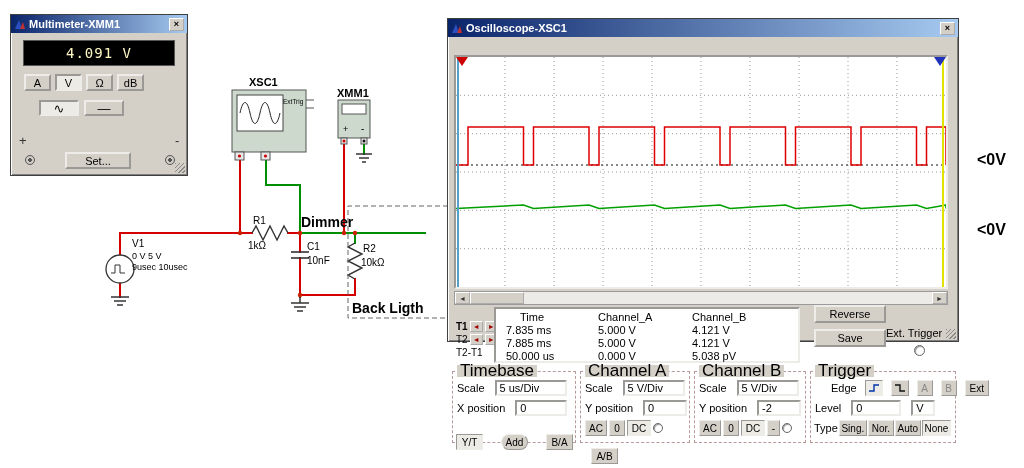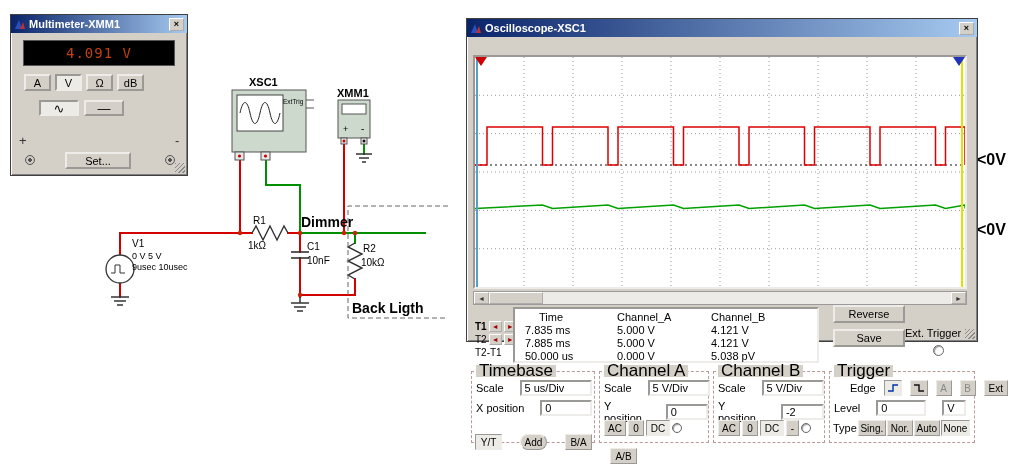--- a/index.html
+++ b/index.html
@@ -9,21 +9,21 @@
   .win{position:absolute;background:#d4d0c8;border:1px solid #404040;box-shadow:inset 1px 1px 0 #ffffff,inset -1px -1px 0 #808080;z-index:10;}
   .tbar{height:18px;background:linear-gradient(to right,#0a246a,#a6caf0);display:flex;align-items:center;padding:0 3px;gap:3px;}
   .ttl{color:#fff;font-weight:bold;font-size:11px;flex:1;white-space:nowrap;overflow:hidden;}
   .xbtn{width:15px;height:13px;background:#d4d0c8;border:1px outset #fff;font-size:9px;line-height:10px;font-weight:bold;text-align:center;}
   .btn{background:#d4d0c8;border:2px outset #eeece8;font-size:11px;display:inline-flex;align-items:center;justify-content:center;white-space:nowrap;}
   .btn.pressed{border-style:inset;background:#ecebe6;}
   .field{background:#fff;border:2px inset #eeece8;height:16px;font-size:11px;padding:0 3px;display:flex;align-items:center;white-space:nowrap;}
   .sunken{background:#fff;border:2px inset #eeece8;}
   .grip{position:absolute;right:2px;bottom:2px;width:10px;height:10px;background:repeating-linear-gradient(135deg,#8a8a8a 0 1px,transparent 1px 3px);}
   
-  #mm-display{position:absolute;left:12px;top:25px;width:152px;height:26px;background:#000;color:#c2410c;font-family:"DejaVu Sans Mono",monospace;font-size:14px;display:flex;align-items:center;justify-content:center;letter-spacing:1px;border:1px solid #555;}
+  #mm-display{position:absolute;left:12px;top:25px;width:152px;height:26px;background:#000;color:#fef9c3;font-family:"DejaVu Sans Mono",monospace;font-size:14px;display:flex;align-items:center;justify-content:center;letter-spacing:1px;border:1px solid #555;}
   #mm-modes{position:absolute;left:13px;top:59px;display:flex;gap:4px;}
   .mmb{width:27px;height:17px;}
   #mm-waves{position:absolute;left:28px;top:85px;display:flex;gap:5px;}
   .wvb{width:40px;height:16px;font-size:13px;}
   .mm-sign{position:absolute;font-size:13px;color:#333;}
   .jack{position:absolute;width:10px;height:10px;border-radius:50%;border:1.5px solid #555;background:radial-gradient(circle,#555 0 2px,#cfcbc4 2px);}
   #mm-set{position:absolute;left:54px;top:137px;width:66px;height:17px;}
   
   #plot-frame{position:absolute;left:6px;top:36px;width:494px;height:234px;}
   #sc-scroll{position:absolute;left:6px;top:272px;width:494px;height:14px;display:flex;background:#ecebe7;border:1px solid #9a9a9a;}
@@ -33,21 +33,21 @@
   .tbtn{width:13px;height:11px;background:#d4d0c8;border:1px outset #fff;font-size:7px;color:#a00000;display:flex;align-items:center;justify-content:center;}
   #ro-box{position:absolute;left:46px;top:288px;width:306px;height:56px;}
   .ro{position:absolute;font-size:11px;white-space:nowrap;}
   #rev-btn{position:absolute;left:366px;top:286px;width:72px;height:18px;}
   #save-btn{position:absolute;left:366px;top:310px;width:72px;height:18px;}
   #ext-lbl{position:absolute;left:438px;top:308px;font-size:11px;white-space:nowrap;}
   .radio{width:11px;height:11px;border-radius:50%;background:#fff;border:1px solid #666;box-shadow:inset 1px 1px 1px #999;}
   #ext-radio{position:absolute;left:466px;top:326px;}
   .grp{position:absolute;border:1px dashed #b89a9a;}
   .gt{position:absolute;top:-7px;left:4px;background:#d4d0c8;padding:0 3px;font-size:17px;line-height:12px;white-space:nowrap;}
-  .grow{position:absolute;left:4px;display:flex;align-items:center;gap:16px;}
+  .grow{position:absolute;left:4px;display:flex;align-items:center;gap:10px;}
   .sb{height:16px;font-size:10px;border-width:1px;}
   .dim{color:#888;}
   
   #circuit{position:absolute;left:0;top:0;z-index:1;}
   #circuit text{font-family:"Liberation Sans",sans-serif;fill:#000;}
   .ct10{font-size:10px;}.ct9{font-size:9px;}
   .ctb{font-size:11px;font-weight:bold;}
   .cbig{font-size:14px;font-weight:bold;}
   .ctiny{font-size:6.5px;}
   .ann{position:absolute;font-size:16px;font-weight:bold;z-index:2;white-space:nowrap;}
@@ -189,21 +189,21 @@
         </div>
     </div>
     <div class="mm-sign" style="left:8px;top:118px;">+</div>
     <div class="mm-sign" style="left:164px;top:118px;">-</div>
     <div class="jack" style="left:14px;top:140px;"></div>
     <div class="jack" style="left:154px;top:140px;"></div>
     <div class="btn" id="mm-set">Set...</div>
     <div class="grip"></div>
   </div>
 
-  <div class="win" id="sc-win" style="left:466px;top:18px;width:512px;height:324px;">
+  <div class="win" id="sc-win" style="left:447px;top:18px;width:512px;height:324px;">
     <div class="tbar">
       <svg width="12" height="12">
           <path d="M1,11 L5,2 L8,11 Z" fill="#2b4fc0"></path>
           <path d="M6,11 L9,4 L11,11 Z" fill="#c03030"></path>
         </svg>
       <span class="ttl">Oscilloscope-XSC1</span>
       <div class="xbtn">×</div>
     </div>
 
     <div id="plot-frame" class="sunken">

